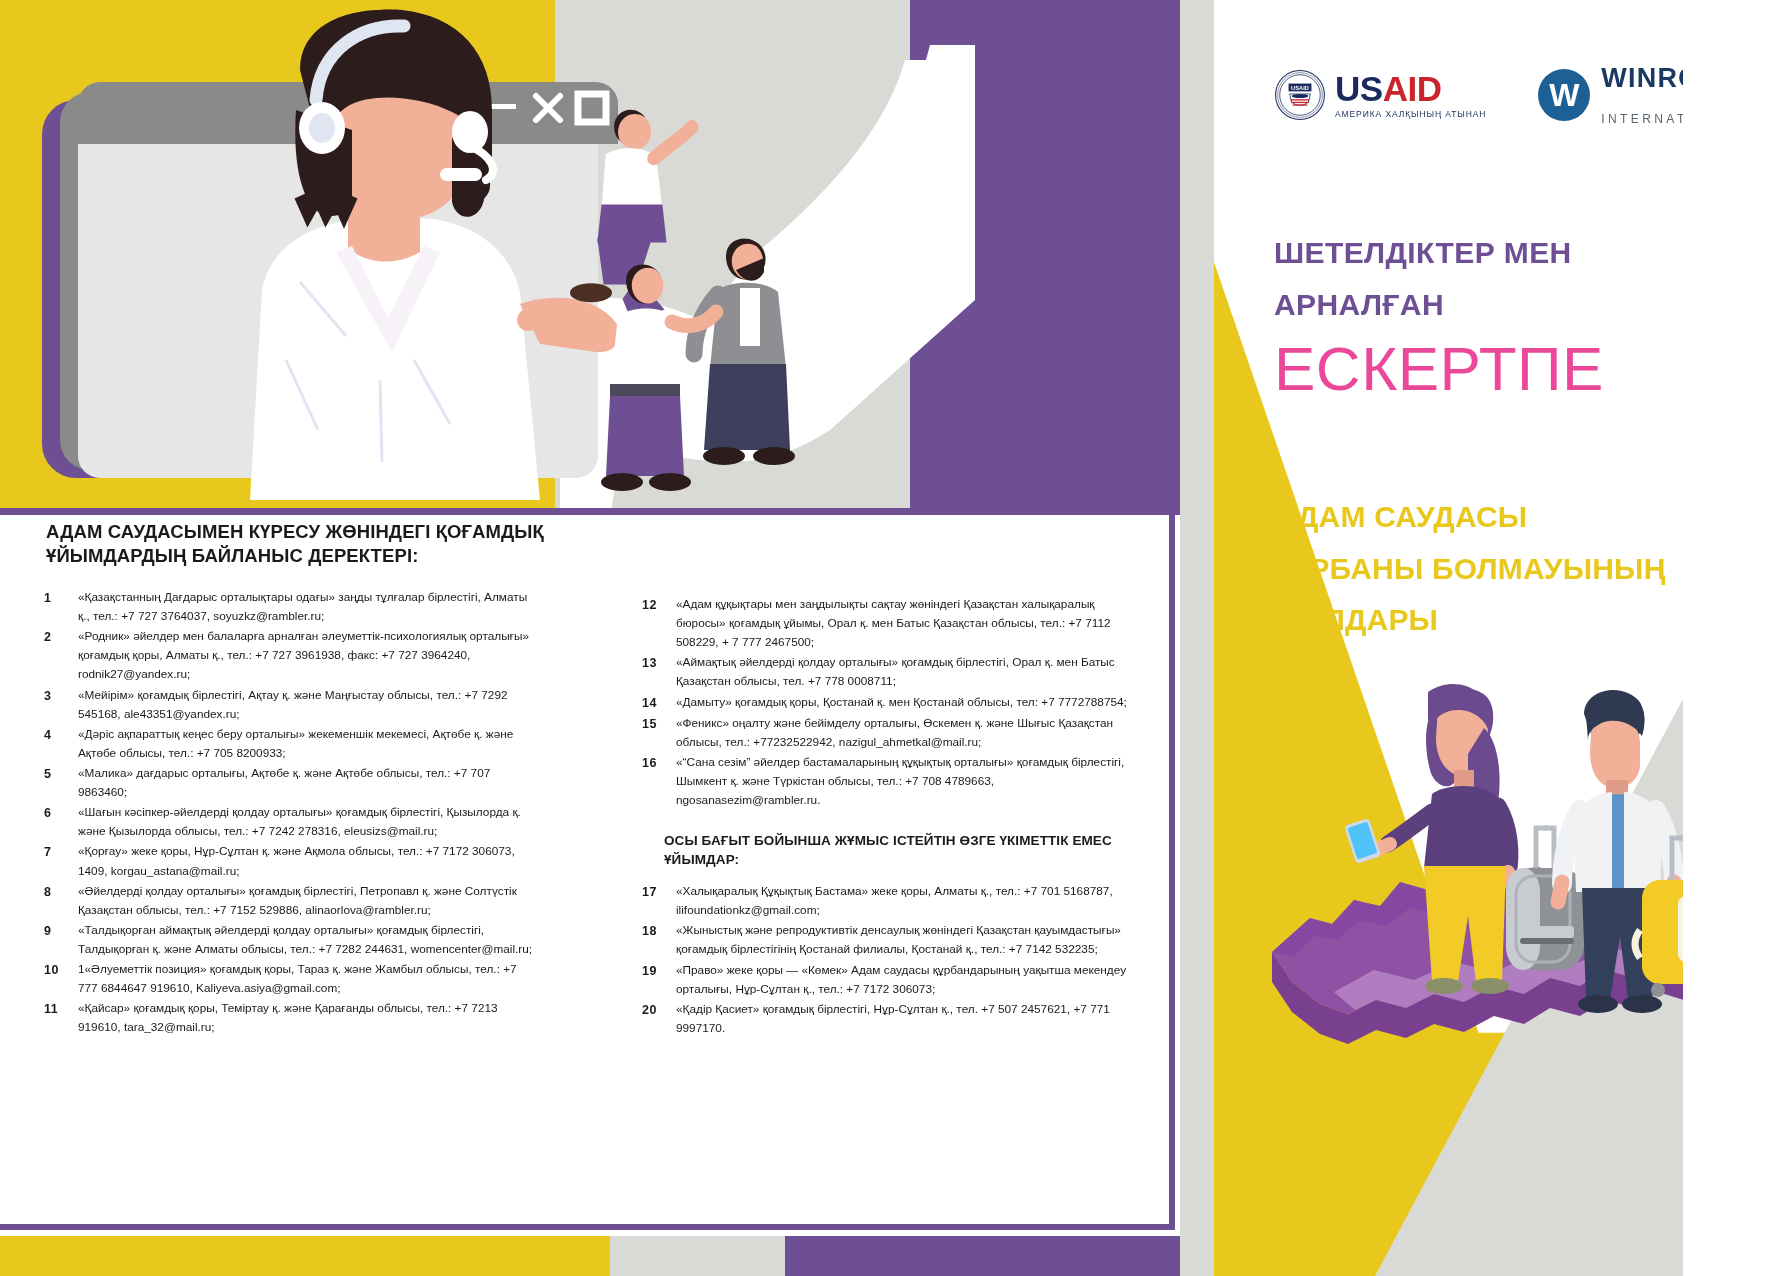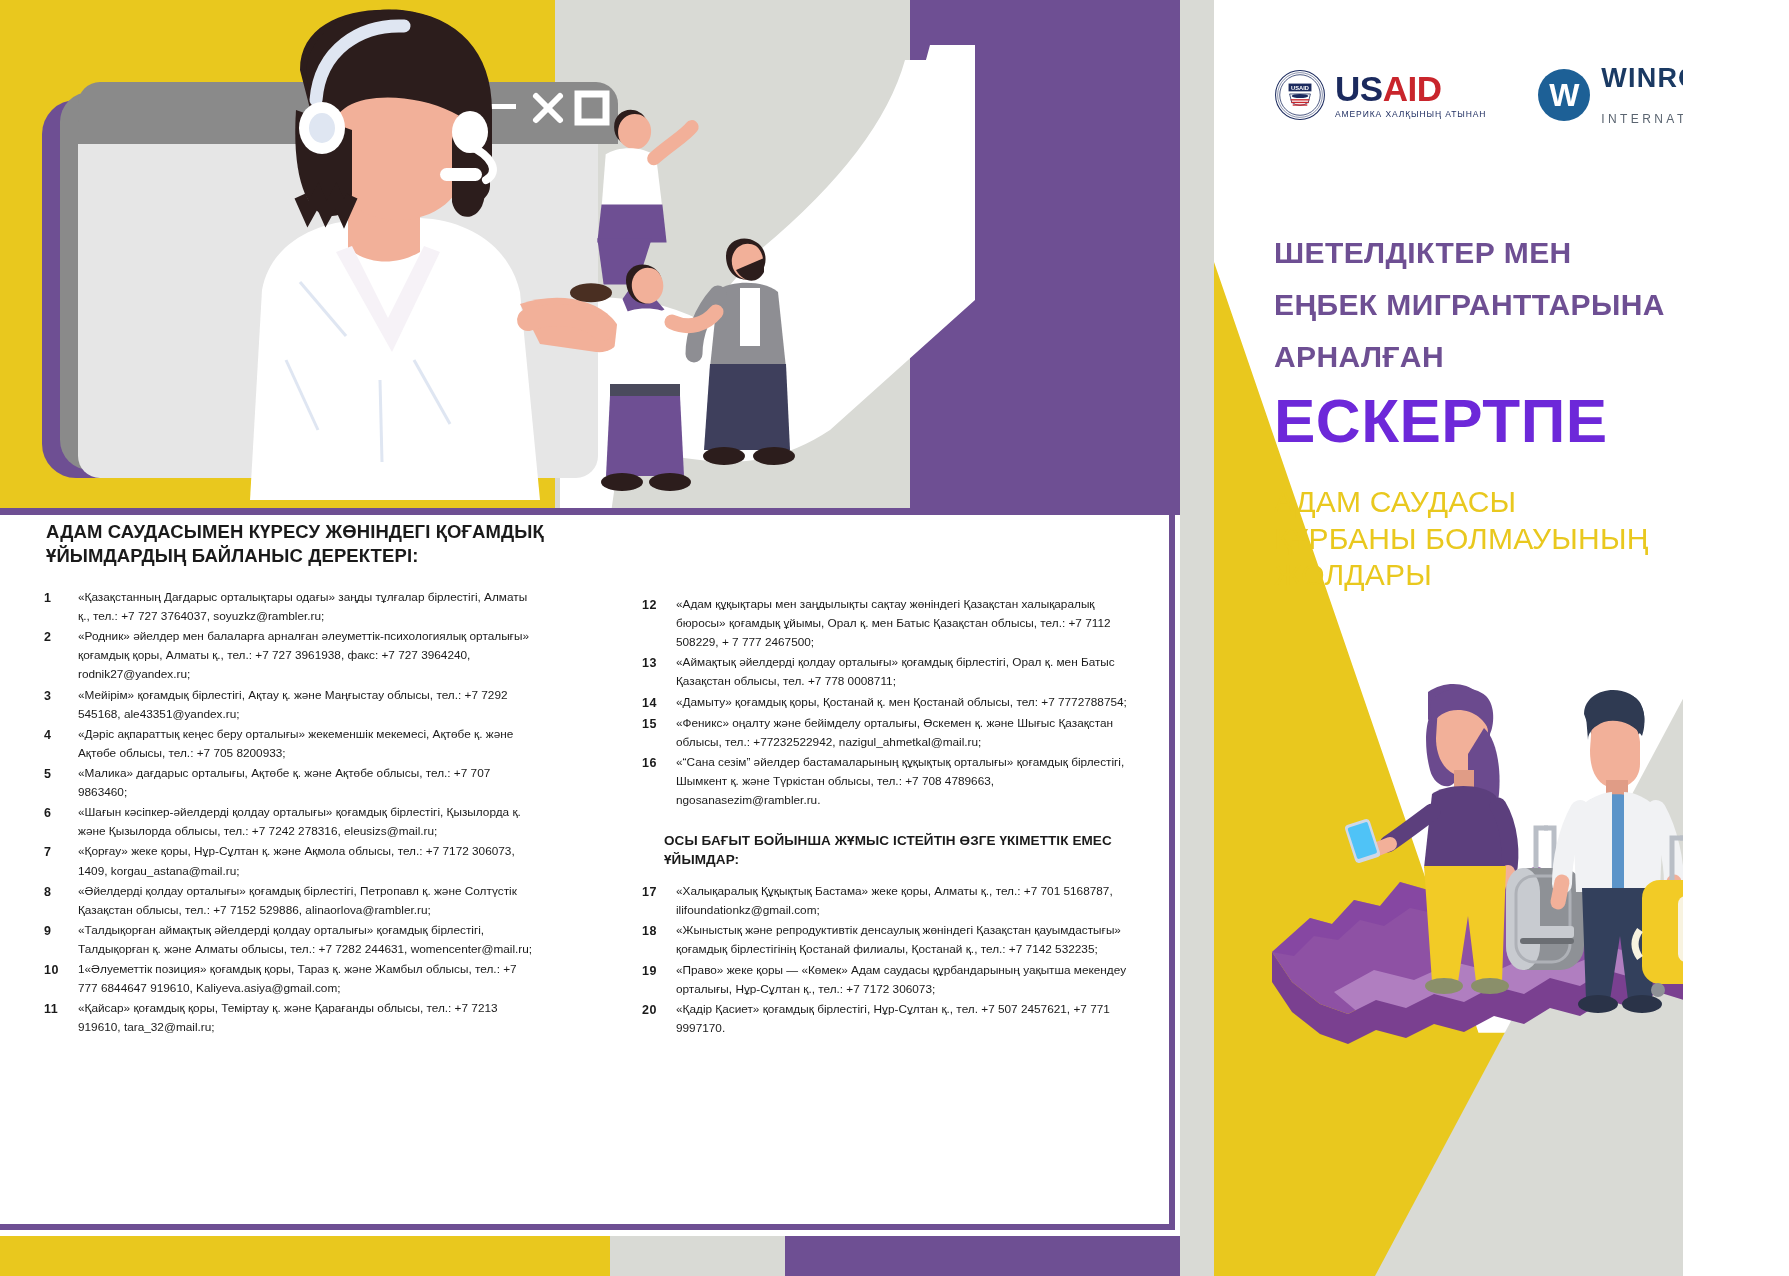--- a/index.html
+++ b/index.html
@@ -74,25 +74,25 @@
   .winrock-word{display:flex;flex-direction:column;}
   .winrock-word .w1{font-size:27px;font-weight:bold;color:#1b3a63;letter-spacing:1.2px;line-height:1;}
   .winrock-word .w2{font-size:12px;color:#5a6470;letter-spacing:3.4px;margin-top:20px;}
 
   
   .cover-title{position:absolute;left:60px;top:238px;width:500px;}
   .cover-title .ct-line{
     color:#6e4f93;font-size:30px;font-weight:bold;letter-spacing:0.4px;line-height:1.0;margin-bottom:22px;
   }
   .cover-title .ct-big{
-    color:#6d28d9;font-size:62px;font-weight:700;letter-spacing:0.5px;line-height:1;margin-top:-4px;
+    color:#ec4899;font-size:62px;font-weight:400;letter-spacing:0.5px;line-height:1;margin-top:-4px;
   }
   .cover-sub{position:absolute;left:60px;top:484px;width:500px;}
   .cover-sub .cs-line{
-    color:#e9c81e;font-size:30px;font-weight:normal;letter-spacing:0.2px;line-height:1.22;
+    color:#e9c81e;font-size:30px;font-weight:bold;letter-spacing:0.2px;line-height:1.22;margin-top:15px;
   }
 
   
   .panel-head{
     position:absolute;left:46px;top:520px;width:560px;
     font-size:18.5px;font-weight:bold;color:#1a1a1a;line-height:1.3;letter-spacing:0.1px;
   }
   .col{position:absolute;font-size:11.8px;color:#1a1a1a;line-height:1.62;}
   .col-left{left:36px;top:588px;width:500px;}
   .col-right{left:634px;top:595px;width:500px;}
@@ -353,21 +353,20 @@
         </div>
         <div class="winrock-word">
           <div class="w1">WINROCK</div>
           <div class="w2">INTERNATIONAL</div>
         </div>
       </div>
     </div>
 
     <div class="cover-title">
       <div class="ct-line">ШЕТЕЛДІКТЕР МЕН</div>
-      <div class="ct-line">ЕҢБЕК МИГРАНТТАРЫНА</div>
       <div class="ct-line">АРНАЛҒАН</div>
       <div class="ct-big">ЕСКЕРТПЕ</div>
     </div>
 
     <div class="cover-sub">
       <div class="cs-line">АДАМ САУДАСЫ</div>
       <div class="cs-line">ҚҰРБАНЫ БОЛМАУЫНЫҢ</div>
       <div class="cs-line">ЖОЛДАРЫ</div>
     </div>
 

